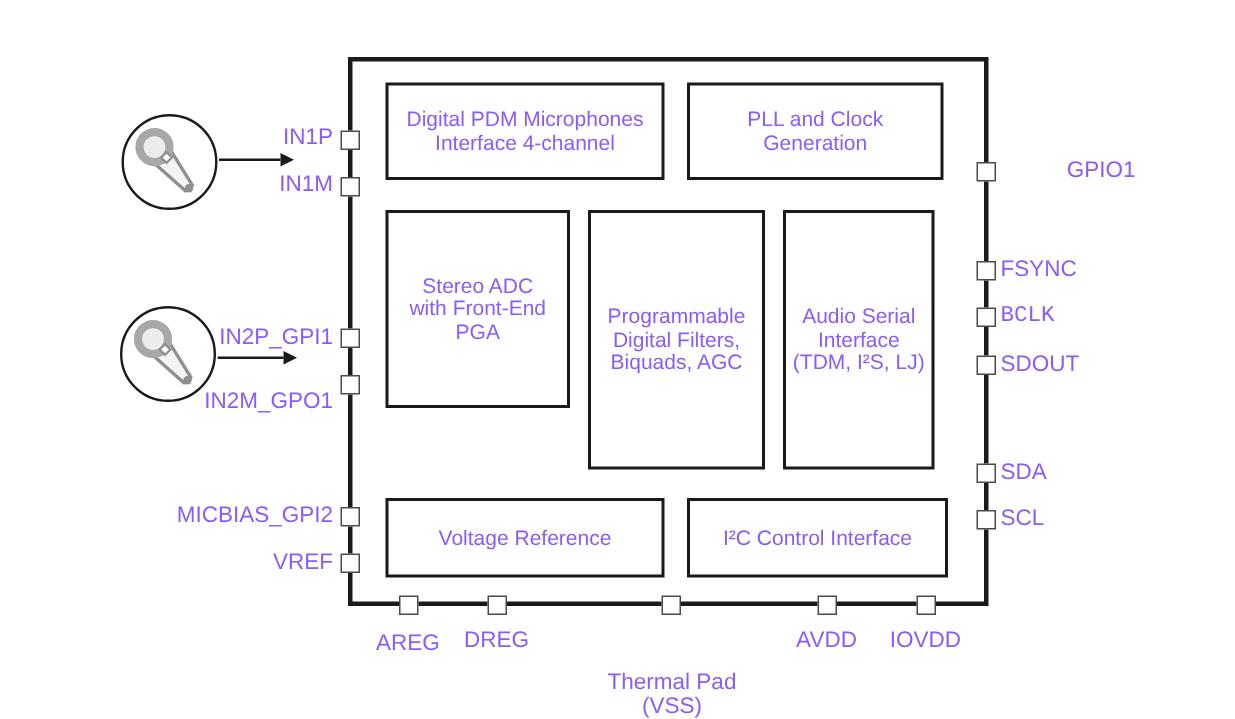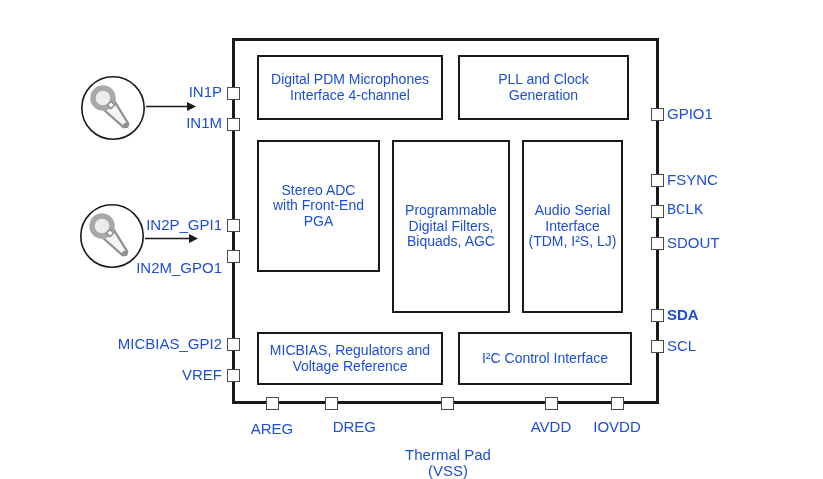--- a/index.html
+++ b/index.html
@@ -2,21 +2,21 @@
 <html><head>
 <meta charset="utf-8">
 <style>
   html, body { margin: 0; padding: 0; background: #ffffff; }
   #canvas {
     position: relative;
     width: 823px;
     height: 479px;
     background: #ffffff;
     font-family: "Liberation Sans", "DejaVu Sans", sans-serif;
-    color: #1d4ed8;
+    color: #8b5cf6;
     overflow: hidden;
   }
   .chip-outline {
     position: absolute;
     left: 232px; top: 38px;
     width: 427px; height: 366px;
     border: 3px solid #1a1a1a;
     box-sizing: border-box;
     background: #ffffff;
   }
@@ -84,21 +84,20 @@
     <span>Biquads, AGC</span>
   </div>
 
   <div class="block" style="left:522px; top:140px; width:101px; height:173px;">
     <span>Audio Serial</span>
     <span>Interface</span>
     <span>(TDM, I²S, LJ)</span>
   </div>
 
   <div class="block" style="left:257px; top:332px; width:186px; height:53px;">
-    <span>MICBIAS, Regulators and</span>
     <span>Voltage Reference</span>
   </div>
 
   <div class="block" style="left:458px; top:332px; width:174px; height:53px;">
     <span>I²C Control Interface</span>
   </div>
 
   <div class="pin" style="left:226.5px; top:86.5px;"></div>
   <div class="pin" style="left:226.5px; top:117.5px;"></div>
   <div class="pin" style="left:226.5px; top:218.5px;"></div>
@@ -113,35 +112,35 @@
   <span class="pin-label lbl-left" style="left:62px; top:336px;">MICBIAS_GPI2</span>
   <span class="pin-label lbl-left" style="left:62px; top:367px;">VREF</span>
 
   <div class="pin" style="left:650.5px; top:107.5px;"></div>
   <div class="pin" style="left:650.5px; top:173.5px;"></div>
   <div class="pin" style="left:650.5px; top:204.5px;"></div>
   <div class="pin" style="left:650.5px; top:236.5px;"></div>
   <div class="pin" style="left:650.5px; top:308.5px;"></div>
   <div class="pin" style="left:650.5px; top:339.5px;"></div>
 
-  <span class="pin-label lbl-right" style="left:667px; top:106px;">GPIO1</span>
+  <span class="pin-label lbl-right" style="left:667px; top:106px;text-align:right;">GPIO1</span>
   <span class="pin-label lbl-right" style="left:667px; top:172px;">FSYNC</span>
   <span class="pin-label lbl-right" style="left:667px; top:203px;font-family:Liberation Mono, monospace;">BCLK</span>
   <span class="pin-label lbl-right" style="left:667px; top:235px;">SDOUT</span>
-  <span class="pin-label lbl-right" style="left:667px; top:307px;font-weight:bold;">SDA</span>
+  <span class="pin-label lbl-right" style="left:667px; top:307px;">SDA</span>
   <span class="pin-label lbl-right" style="left:667px; top:338px;">SCL</span>
 
   <div class="pin" style="left:265.5px; top:396.5px;"></div>
   <div class="pin" style="left:324.5px; top:396.5px;"></div>
   <div class="pin" style="left:440.5px; top:396.5px;"></div>
   <div class="pin" style="left:544.5px; top:396.5px;"></div>
   <div class="pin" style="left:610.5px; top:396.5px;"></div>
 
   <span class="pin-label lbl-bottom" style="left:227px; top:421px;">AREG</span>
-  <span class="pin-label lbl-bottom" style="left:286px; top:419px;text-align:right;">DREG</span>
+  <span class="pin-label lbl-bottom" style="left:286px; top:419px;">DREG</span>
   <span class="pin-label lbl-bottom-2line pin-label" style="left:388px; top:419px;">
     <span style="display:block;">Thermal Pad</span>
     <span style="display:block;">(VSS)</span>
   </span>
   <span class="pin-label lbl-bottom" style="left:506px; top:419px;">AVDD</span>
   <span class="pin-label lbl-bottom" style="left:572px; top:419px;">IOVDD</span>
 
   <svg class="mic-icon" style="left:80px; top:75px;" width="66" height="66" viewBox="0 0 66 66">
     <circle cx="33" cy="33" r="31.2" fill="#ffffff" stroke="#1a1a1a" stroke-width="1.6"></circle>
     <path d="M22.7,33.7 L33.5,24.7 L48.3,48.6 L43.7,52.4 Z" fill="#f4f4f4" stroke="#8f8f8f" stroke-width="2.2" stroke-linejoin="round"></path>

